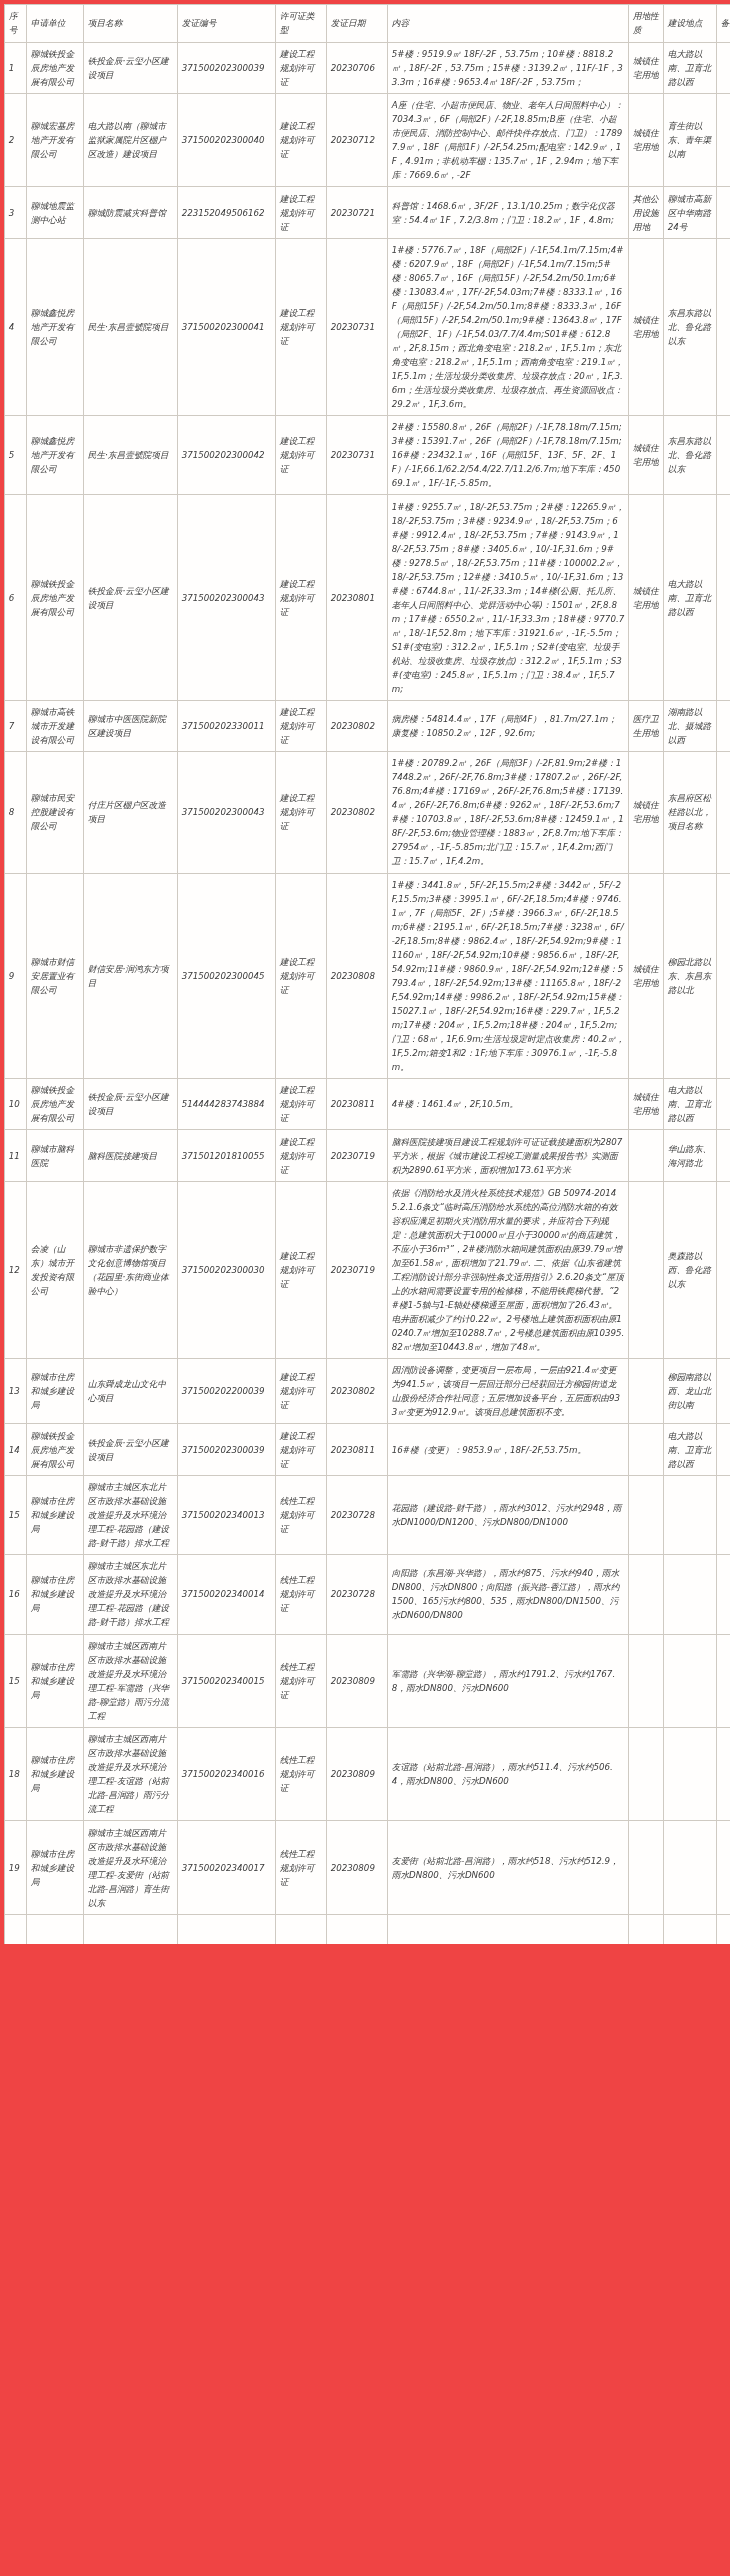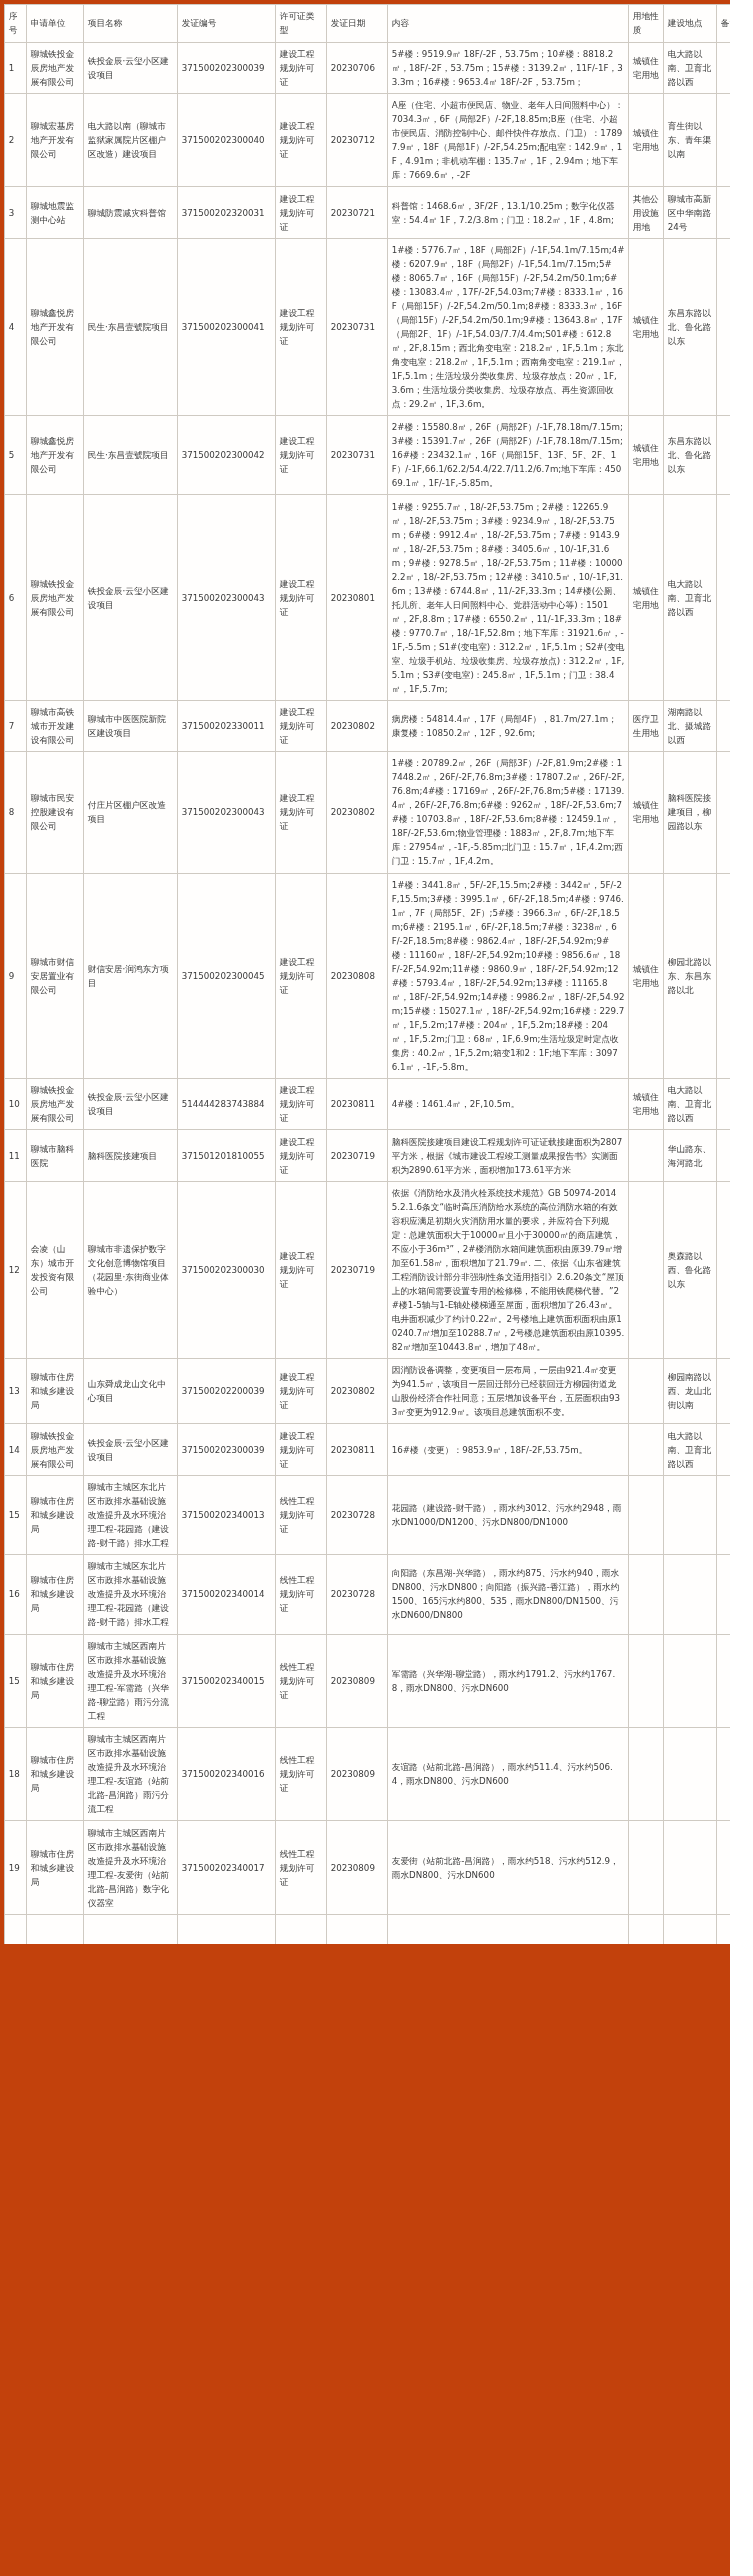--- a/index.html
+++ b/index.html
@@ -6,23 +6,24 @@
     margin: 0;
     padding: 0;
     background: #ffffff;
     font-family: "DejaVu Sans", "Liberation Sans", sans-serif;
     color: #3a3a3a;
   }
   .page {
     width: 730px;
     height: 2576px;
     overflow: hidden;
-    background: #c2410c;
+    background: #ef4444;
     box-sizing: border-box;
     padding: 4.2px 3.5px 0 4.2px;
+    font-style: italic;
   }
   table.permit-table {
     border-collapse: collapse;
     table-layout: fixed;
     width: 746px;
     background: #ffffff;
   }
   table.permit-table col.c-no      { width: 22px; }
   table.permit-table col.c-applicant { width: 57px; }
   table.permit-table col.c-project { width: 94px; }
@@ -109,21 +110,21 @@
     <td class="cell-date">20230712</td>
     <td class="cell-content">A座（住宅、小超市便民店、物业、老年人日间照料中心）：7034.3㎡，6F（局部2F）/-2F,18.85m;B座（住宅、小超市便民店、消防控制中心、邮件快件存放点、门卫）：17897.9㎡，18F（局部1F）/-2F,54.25m;配电室：142.9㎡，1F，4.91m；非机动车棚：135.7㎡，1F，2.94m；地下车库：7669.6㎡，-2F</td>
     <td class="cell-land">城镇住宅用地</td>
     <td class="cell-loc">育生街以东、青年渠以南</td>
     <td class="cell-remark"></td>
   </tr>
         <tr>
     <td class="cell-no">3</td>
     <td class="cell-applicant">聊城地震监测中心站</td>
     <td class="cell-project">聊城防震减灾科普馆</td>
-    <td class="cell-cert">371500202320031</td>
+    <td class="cell-cert">223152049506162</td>
     <td class="cell-type">建设工程规划许可证</td>
     <td class="cell-date">20230721</td>
     <td class="cell-content">科普馆：1468.6㎡，3F/2F，13.1/10.25m；数字化仪器室：54.4㎡ 1F，7.2/3.8m；门卫：18.2㎡，1F，4.8m;</td>
     <td class="cell-land">其他公用设施用地</td>
     <td class="cell-loc">聊城市高新区中华南路24号</td>
     <td class="cell-remark"></td>
   </tr>
         <tr>
     <td class="cell-no">4</td>
     <td class="cell-applicant">聊城鑫悦房地产开发有限公司</td>
@@ -174,21 +175,21 @@
   </tr>
         <tr>
     <td class="cell-no">8</td>
     <td class="cell-applicant">聊城市民安控股建设有限公司</td>
     <td class="cell-project">付庄片区棚户区改造项目</td>
     <td class="cell-cert">371500202300043</td>
     <td class="cell-type">建设工程规划许可证</td>
     <td class="cell-date">20230802</td>
     <td class="cell-content">1#楼：20789.2㎡，26F（局部3F）/-2F,81.9m;2#楼：17448.2㎡，26F/-2F,76.8m;3#楼：17807.2㎡，26F/-2F,76.8m;4#楼：17169㎡，26F/-2F,76.8m;5#楼：17139.4㎡，26F/-2F,76.8m;6#楼：9262㎡，18F/-2F,53.6m;7#楼：10703.8㎡，18F/-2F,53.6m;8#楼：12459.1㎡，18F/-2F,53.6m;物业管理楼：1883㎡，2F,8.7m;地下车库：27954㎡，-1F,-5.85m;北门卫：15.7㎡，1F,4.2m;西门卫：15.7㎡，1F,4.2m。</td>
     <td class="cell-land">城镇住宅用地</td>
-    <td class="cell-loc">脑科医院接建项目，柳园路以东</td>
+    <td class="cell-loc">东昌府区松桂路以北，项目名称</td>
     <td class="cell-remark"></td>
   </tr>
         <tr>
     <td class="cell-no">9</td>
     <td class="cell-applicant">聊城市财信安居置业有限公司</td>
     <td class="cell-project">财信安居·润鸿东方项目</td>
     <td class="cell-cert">371500202300045</td>
     <td class="cell-type">建设工程规划许可证</td>
     <td class="cell-date">20230808</td>
     <td class="cell-content">1#楼：3441.8㎡，5F/-2F,15.5m;2#楼：3442㎡，5F/-2F,15.5m;3#楼：3995.1㎡，6F/-2F,18.5m;4#楼：9746.1㎡，7F（局部5F、2F）;5#楼：3966.3㎡，6F/-2F,18.5m;6#楼：2195.1㎡，6F/-2F,18.5m;7#楼：3238㎡，6F/-2F,18.5m;8#楼：9862.4㎡，18F/-2F,54.92m;9#楼：11160㎡，18F/-2F,54.92m;10#楼：9856.6㎡，18F/-2F,54.92m;11#楼：9860.9㎡，18F/-2F,54.92m;12#楼：5793.4㎡，18F/-2F,54.92m;13#楼：11165.8㎡，18F/-2F,54.92m;14#楼：9986.2㎡，18F/-2F,54.92m;15#楼：15027.1㎡，18F/-2F,54.92m;16#楼：229.7㎡，1F,5.2m;17#楼：204㎡，1F,5.2m;18#楼：204㎡，1F,5.2m;门卫：68㎡，1F,6.9m;生活垃圾定时定点收集房：40.2㎡，1F,5.2m;箱变1和2：1F;地下车库：30976.1㎡，-1F,-5.8m。</td>
@@ -300,21 +301,21 @@
     <td class="cell-type">线性工程规划许可证</td>
     <td class="cell-date">20230809</td>
     <td class="cell-content">友谊路（站前北路-昌润路），雨水约511.4、污水约506.4，雨水DN800、污水DN600</td>
     <td class="cell-land"></td>
     <td class="cell-loc"></td>
     <td class="cell-remark"></td>
   </tr>
         <tr>
     <td class="cell-no">19</td>
     <td class="cell-applicant">聊城市住房和城乡建设局</td>
-    <td class="cell-project">聊城市主城区西南片区市政排水基础设施改造提升及水环境治理工程-友爱街（站前北路-昌润路）数字化仪器室</td>
+    <td class="cell-project">聊城市主城区西南片区市政排水基础设施改造提升及水环境治理工程-友爱街（站前北路-昌润路）育生街以东</td>
     <td class="cell-cert">371500202340017</td>
     <td class="cell-type">线性工程规划许可证</td>
     <td class="cell-date">20230809</td>
     <td class="cell-content">友爱街（站前北路-昌润路），雨水约518、污水约512.9，雨水DN800、污水DN600</td>
     <td class="cell-land"></td>
     <td class="cell-loc"></td>
     <td class="cell-remark"></td>
   </tr>
         <tr class="stub-row">
     <td class="cell-no"></td>

